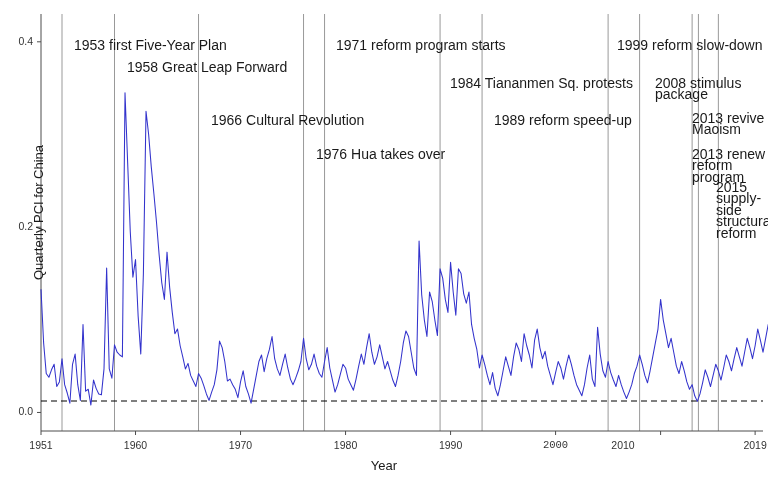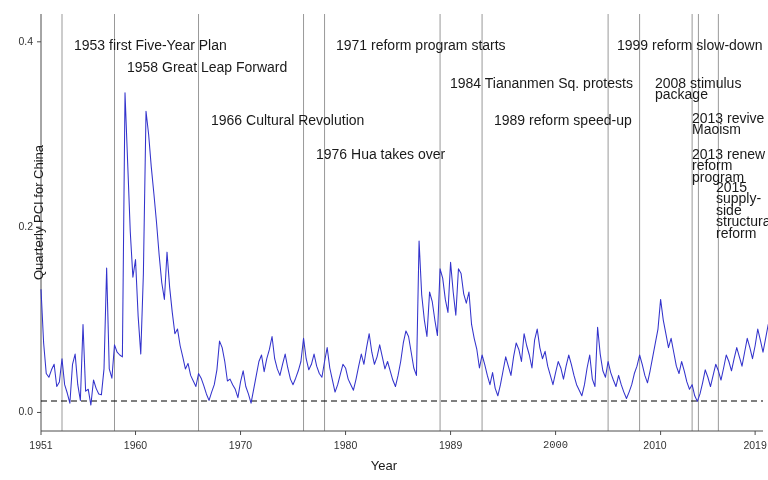--- a/index.html
+++ b/index.html
@@ -113,23 +113,23 @@
   <div id="ytick-labels">
       <div class="tick-label ytick-label" style="left: -5px; top: 405.467px; width: 38px;">0.0</div>
       <div class="tick-label ytick-label" style="left: -5px; top: 220.133px; width: 38px;">0.2</div>
       <div class="tick-label ytick-label" style="left: -5px; top: 34.8px; width: 38px;">0.4</div>
     </div>
   <div id="xtick-labels">
       <div class="tick-label xtick-label" style="left: 11px; top: 439px; width: 60px;">1951</div>
       <div class="tick-label xtick-label" style="left: 105.516px; top: 439px; width: 60px;">1960</div>
       <div class="tick-label xtick-label" style="left: 210.535px; top: 439px; width: 60px;">1970</div>
       <div class="tick-label xtick-label" style="left: 315.553px; top: 439px; width: 60px;">1980</div>
-      <div class="tick-label xtick-label" style="left: 420.571px; top: 439px; width: 60px;">1989</div>
+      <div class="tick-label xtick-label" style="left: 420.571px; top: 439px; width: 60px;">1990</div>
       <div class="tick-label xtick-label" style="left: 525.589px; top: 439px; width: 60px; font-family: Liberation Mono, monospace;">2000</div>
-      <div class="tick-label xtick-label" style="left: 625px; top: 439px; width: 60px;">2010</div>
+      <div class="tick-label xtick-label" style="left: 593px; top: 439px; width: 60px;">2010</div>
       <div class="tick-label xtick-label" style="left: 725.124px; top: 439px; width: 60px;">2019</div>
     </div>
   <div id="annotations">
       <div class="annotation" style="left: 74px; top: 40px;">1953 first Five-Year Plan</div>
       <div class="annotation" style="left: 127px; top: 62px;">1958 Great Leap Forward</div>
       <div class="annotation" style="left: 211px; top: 115px;">1966 Cultural Revolution</div>
       <div class="annotation" style="left: 316px; top: 149px;">1976 Hua takes over</div>
       <div class="annotation" style="left: 336px; top: 40px;">1971 reform program starts</div>
       <div class="annotation" style="left: 450px; top: 78px;">1984 Tiananmen Sq. protests</div>
       <div class="annotation" style="left: 494px; top: 115px;">1989 reform speed-up</div>

